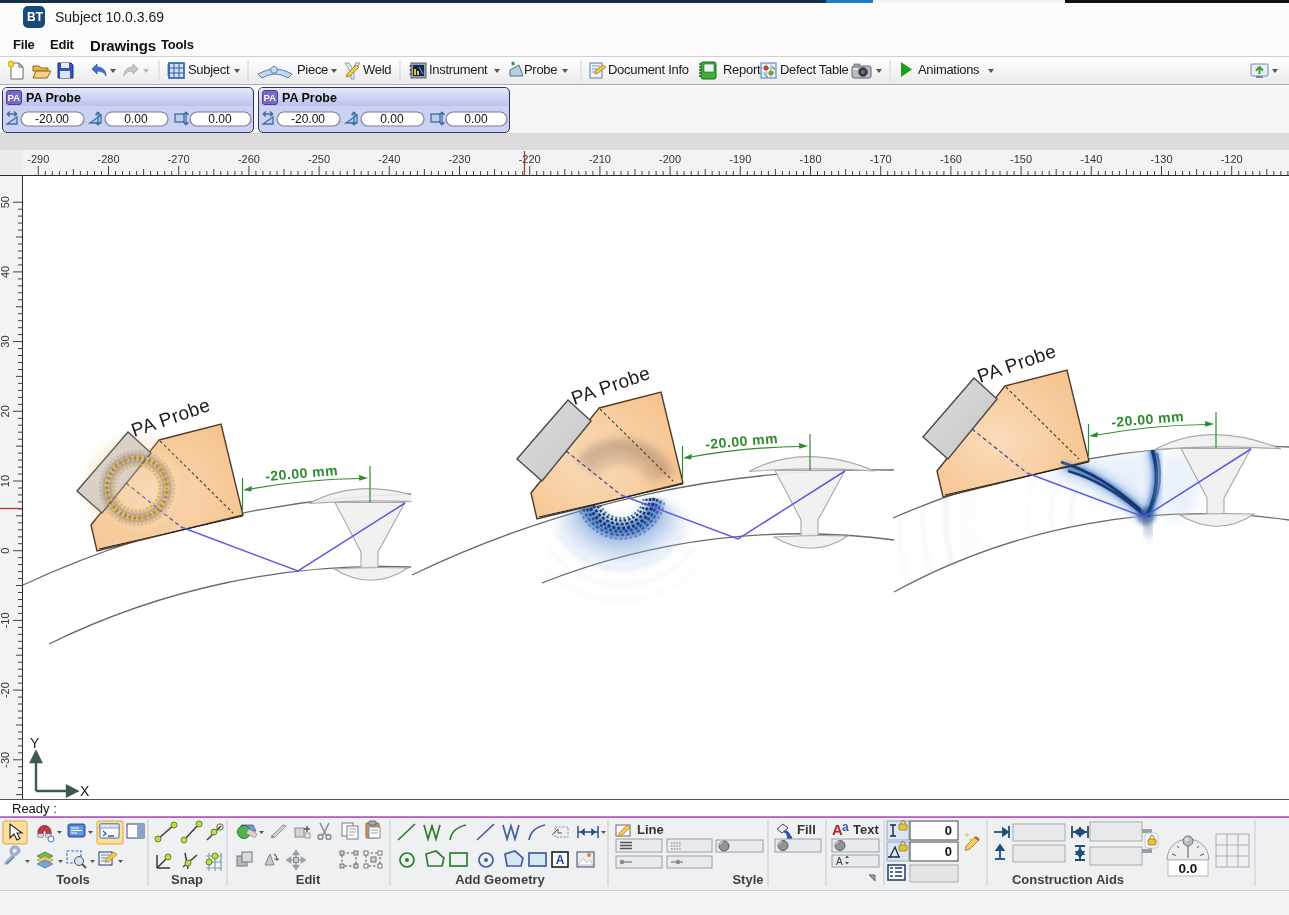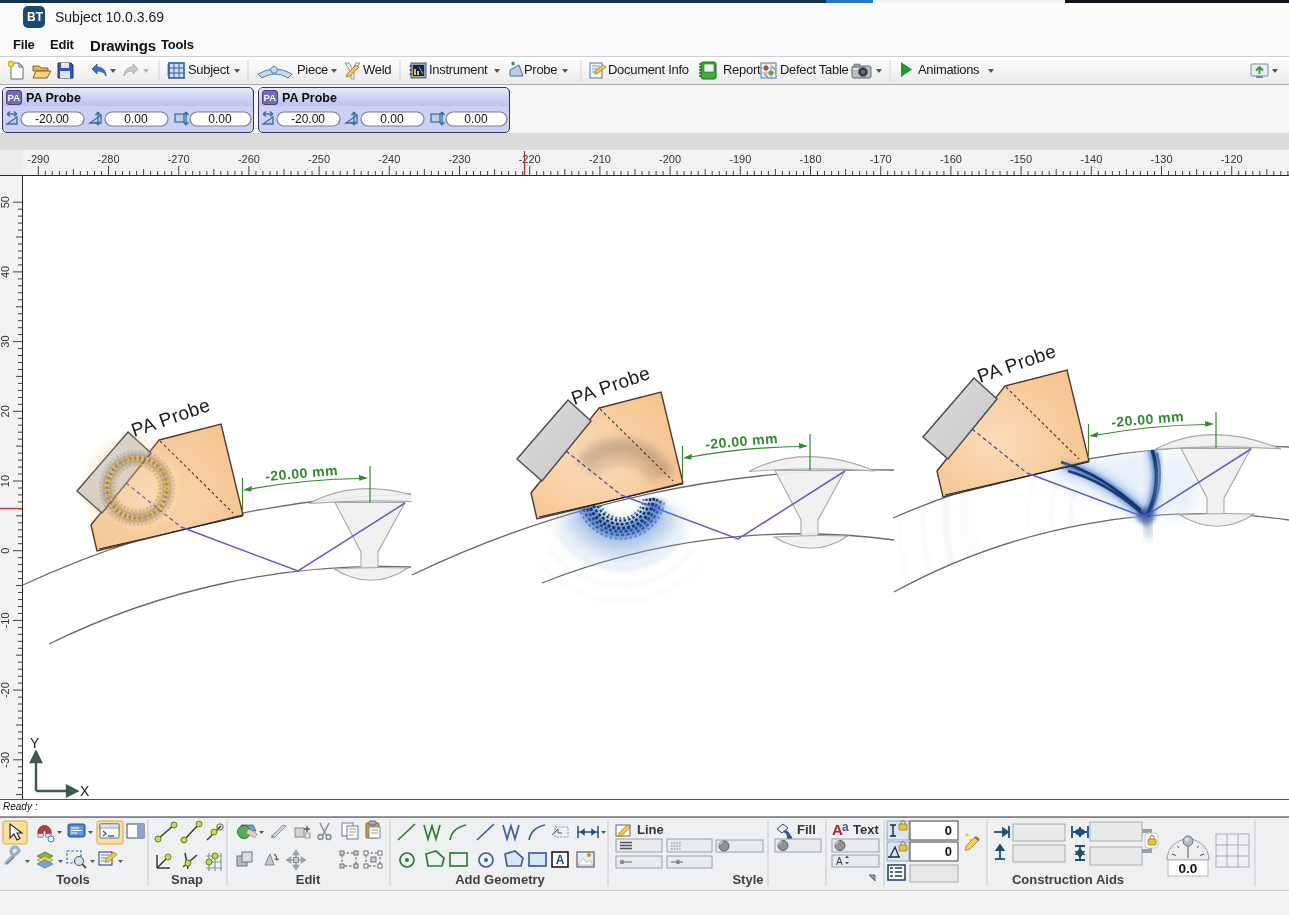--- a/index.html
+++ b/index.html
@@ -404,21 +404,21 @@
       <path d="M36,576 l-5,10 h10 z"></path>
       <path d="M77,615 l-10,-5 v10 z"></path>
     </g>
     <g font-family="Liberation Sans" font-size="14" fill="#1a1a1a">
      <text x="30" y="572">Y</text>
         <text x="80" y="620">X</text>
     </g>
     </svg>
 <div class="abs" style="left:0;top:799px;width:1289px;height:1px;background:#555;"></div>
 <div class="abs" style="left:0;top:800px;width:1289px;height:17px;background:#fff;border-bottom:1px solid #999;"></div>
-<div class="txt" style="left:3px;top:801px;font-size:10px;color:#111;font-style:italic;">Ready :</div>
+<div class="txt" style="left:12px;top:801px;font-size:13px;color:#111;">Ready :</div>
 <div class="abs" style="left:0;top:818px;width:1289px;height:72px;background:#eef0f2;"></div>
     <div class="abs" style="left:0;top:890px;width:1289px;height:25px;background:#f1f3f5;border-top:1px solid #cfcfcf;"></div>
     <svg class="abs" style="left:0;top:818px;" width="1289" height="72">
       <line x1="148" y1="2" x2="148" y2="68" stroke="#c9c9c9"></line>
       <line x1="227" y1="2" x2="227" y2="68" stroke="#c9c9c9"></line>
       <line x1="390" y1="2" x2="390" y2="68" stroke="#c9c9c9"></line>
       <line x1="608" y1="2" x2="608" y2="68" stroke="#c9c9c9"></line>
       <line x1="768" y1="2" x2="768" y2="68" stroke="#c9c9c9"></line>
       <line x1="826" y1="2" x2="826" y2="68" stroke="#c9c9c9"></line>
       <line x1="884" y1="2" x2="884" y2="68" stroke="#c9c9c9"></line>

